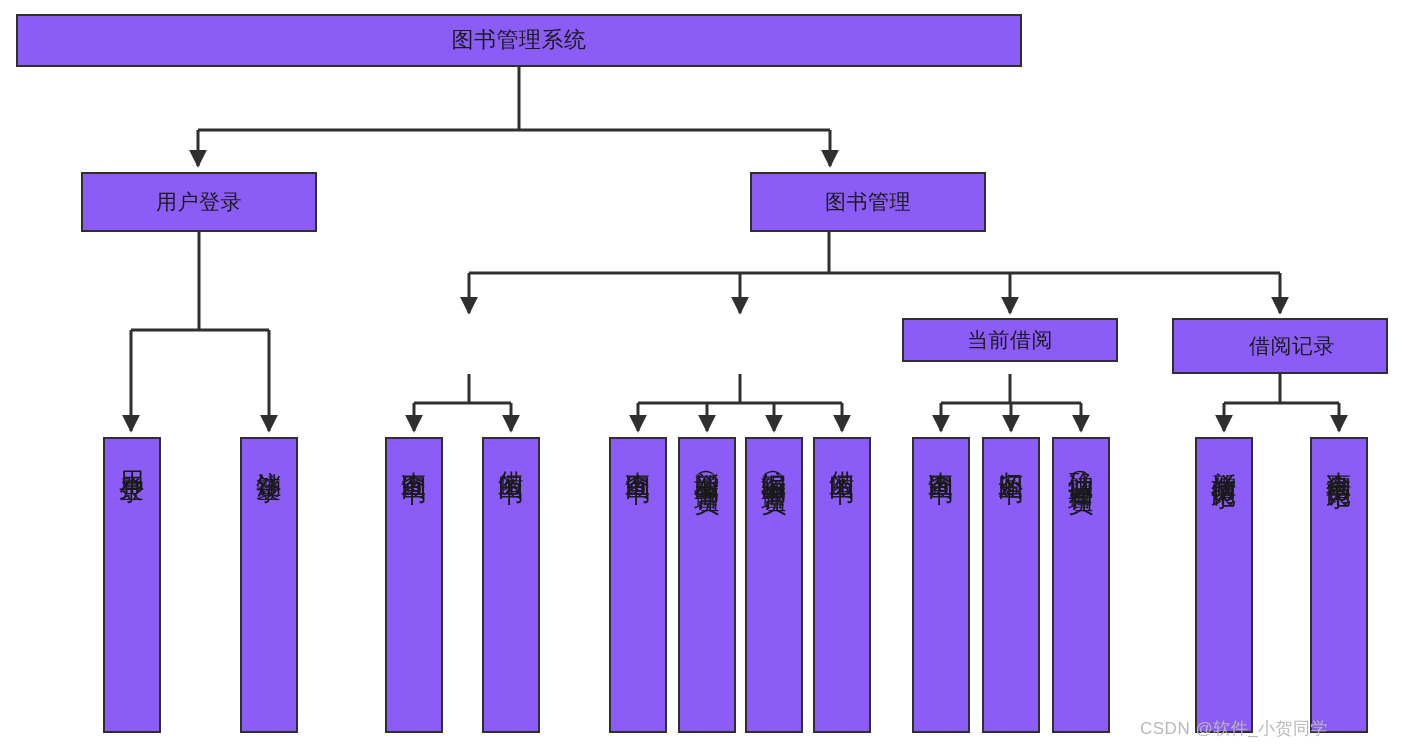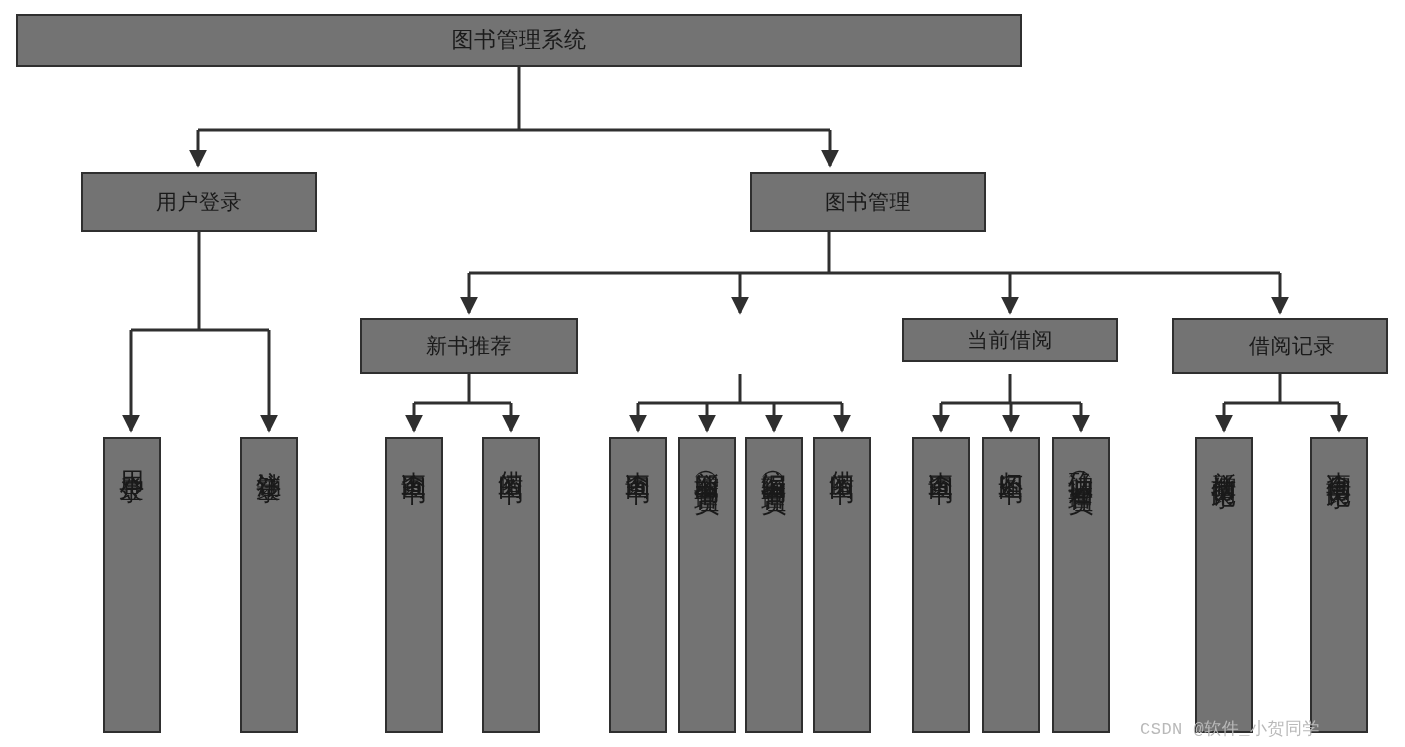--- a/index.html
+++ b/index.html
@@ -7,21 +7,21 @@
     width:1405px;height:747px;
     font-family:"Liberation Sans","DejaVu Sans",sans-serif;
     overflow:hidden;
   }
   #diagram-root{position:relative;width:1405px;height:747px;background:#fff;}
   svg.edges{position:absolute;left:0;top:0;width:1405px;height:747px;}
 
   .node{
     position:absolute;
     box-sizing:border-box;
-    background:#737373;
+    background:#8b5cf6;
     border:2px solid #2f2f2f;
     display:flex;
     align-items:center;
     justify-content:center;
     color:#1a1a1a;
   }
   .node .lbl{
     display:block;
     text-align:center;
     line-height:1.12;
@@ -114,23 +114,20 @@
     <span class="lbl">图书管理系统</span>
   </div>
 
   <div class="node h" style="left:81px;top:172px;width:236px;height:60px;">
     <span class="lbl">用户登录</span>
   </div>
   <div class="node h" style="left:750px;top:172px;width:236px;height:60px;">
     <span class="lbl">图书管理</span>
   </div>
 
-  <div class="node h" style="left:360px;top:318px;width:218px;height:56px;">
-    <span class="lbl">新书推荐</span>
-  </div>
   <div class="node h" style="left:902px;top:318px;width:216px;height:44px;">
     <span class="lbl">当前借阅</span>
   </div>
   <div class="node h" style="left:1172px;top:318px;width:216px;height:56px;padding-left:24px;">
     <span class="lbl">借阅记录</span>
   </div>
 
   <div class="node v" style="left:103px;top:437px;width:58px;height:296px;">
     <span class="lbl">用户登录</span>
   </div>
@@ -168,15 +165,15 @@
     <span class="lbl">确认归还（管理员）</span>
   </div>
 
   <div class="node v" style="left:1195px;top:437px;width:58px;height:296px;">
     <span class="lbl">新增借阅记录</span>
   </div>
   <div class="node v" style="left:1310px;top:437px;width:58px;height:296px;">
     <span class="lbl">查询借阅记录</span>
   </div>
 
-  <div class="watermark" style="left:1140px;top:717px;font-family:Liberation Mono, monospace;">CSDN @软件_小贺同学</div>
+  <div class="watermark" style="left:1140px;top:717px;">CSDN @软件_小贺同学</div>
 
 </div>
 
 </body></html>

